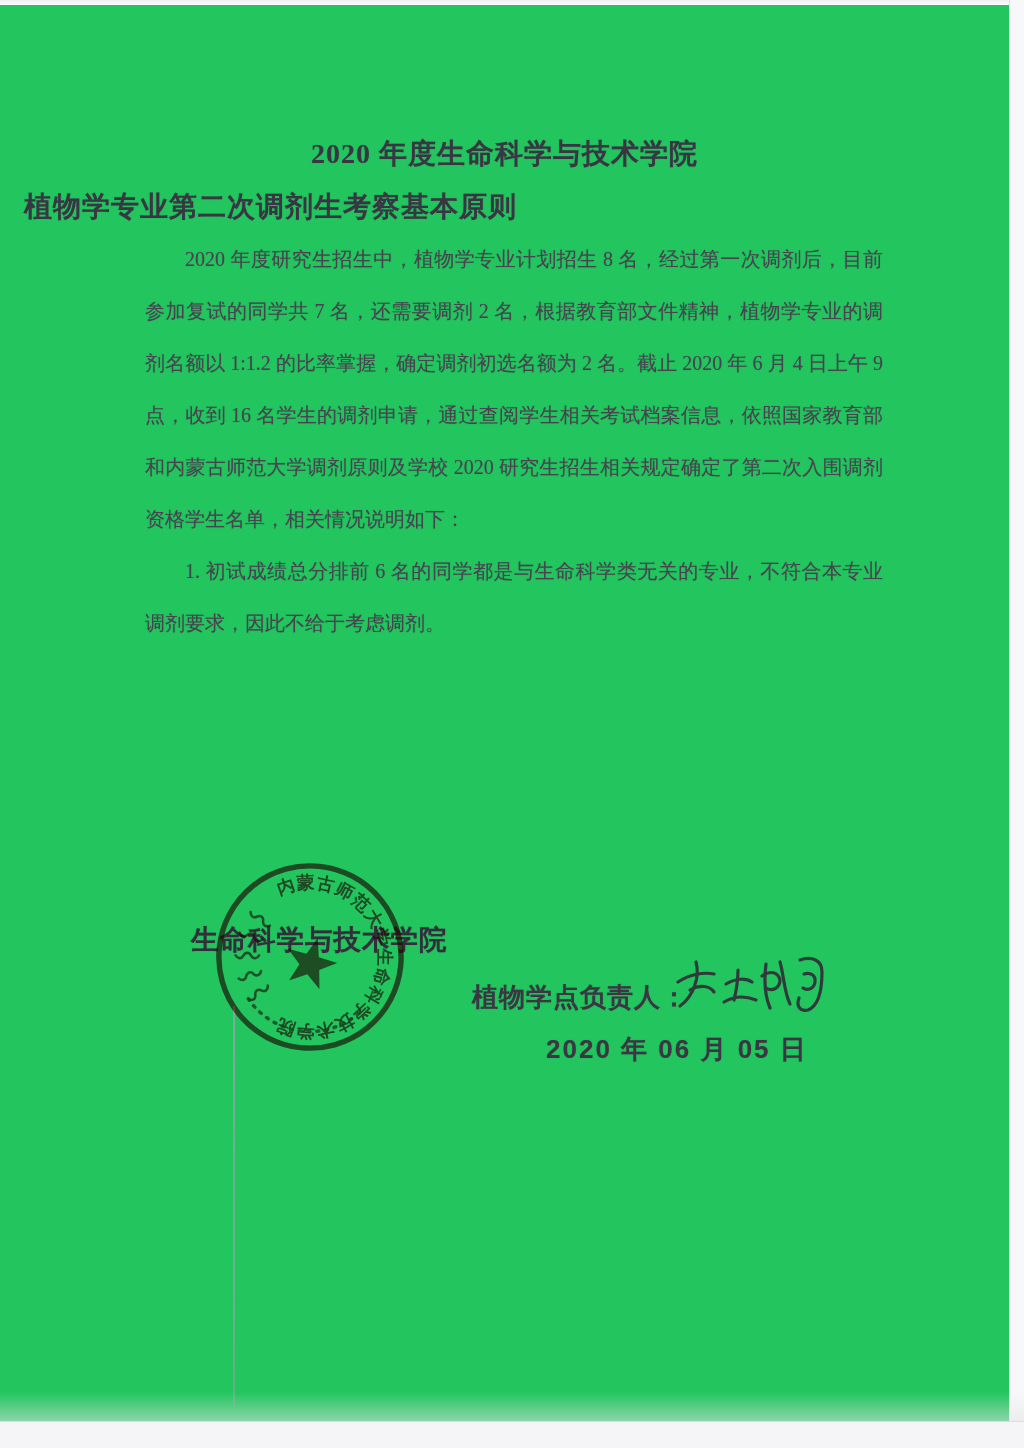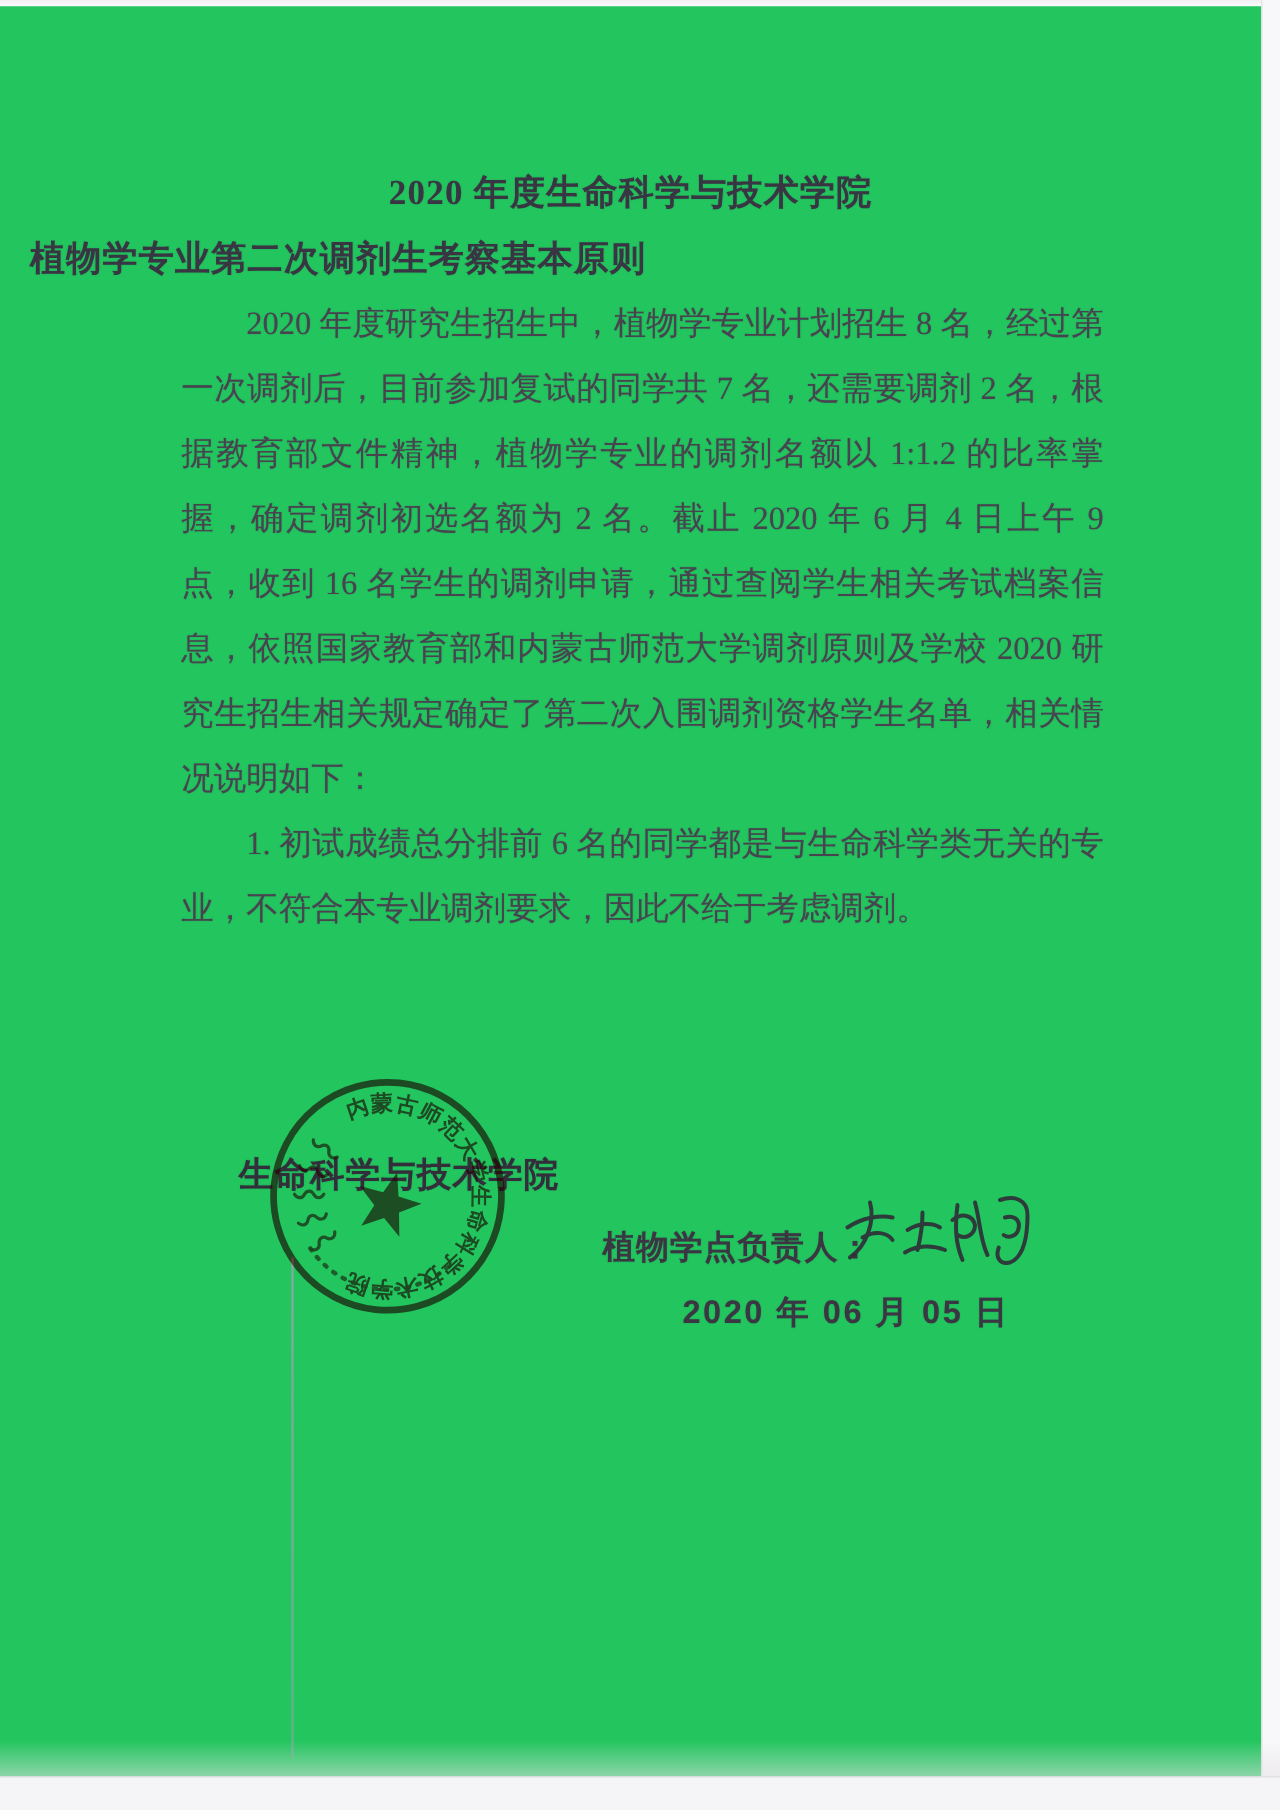--- a/index.html
+++ b/index.html
@@ -30,39 +30,39 @@
   .title2 {
     position:absolute; left:0; top:188px; width:1009px;
     text-align:left; font-size:28px; font-weight:bold;
     font-family:"Liberation Sans","DejaVu Sans",sans-serif;
     color:#383642; letter-spacing:1px;
     text-shadow:0 0 1px rgba(66,62,82,.35);
     margin-left:24px;
   }
   .body-text {
     position:absolute; left:145px; top:233px; width:738px;
-    font-size:26px; line-height:52px;
+    font-size:20px; line-height:52px;
     color:#47444f; text-align:justify;
     text-shadow:0 0 1px rgba(72,66,88,.4);
   }
   .body-text p { text-indent:2em; margin:0; }
 
   .stamp {
     position:absolute; left:212px; top:859px; width:196px; height:196px;
     mix-blend-mode:multiply; z-index:3;
   }
   .dept-overlay {
     position:absolute; left:191px; top:922px; z-index:2;
     font-size:27.5px; font-weight:bold;
     font-family:"Liberation Sans","DejaVu Sans",sans-serif;
     color:#322f3b; letter-spacing:1px;
     text-shadow:0 0 1px rgba(58,54,72,.4);
   }
   .signer-label {
-    position:absolute; left:482px; top:980px;
+    position:absolute; left:472px; top:980px;
     font-size:26px; font-weight:bold;
     font-family:"Liberation Sans","DejaVu Sans",sans-serif;
     color:#3a3743; letter-spacing:1px;
     text-shadow:0 0 1px rgba(60,56,74,.4);
   }
   .signature {
     position:absolute; left:668px; top:948px; width:170px; height:85px; z-index:2;
   }
   .doc-date {
     position:absolute; left:546px; top:1032px;

